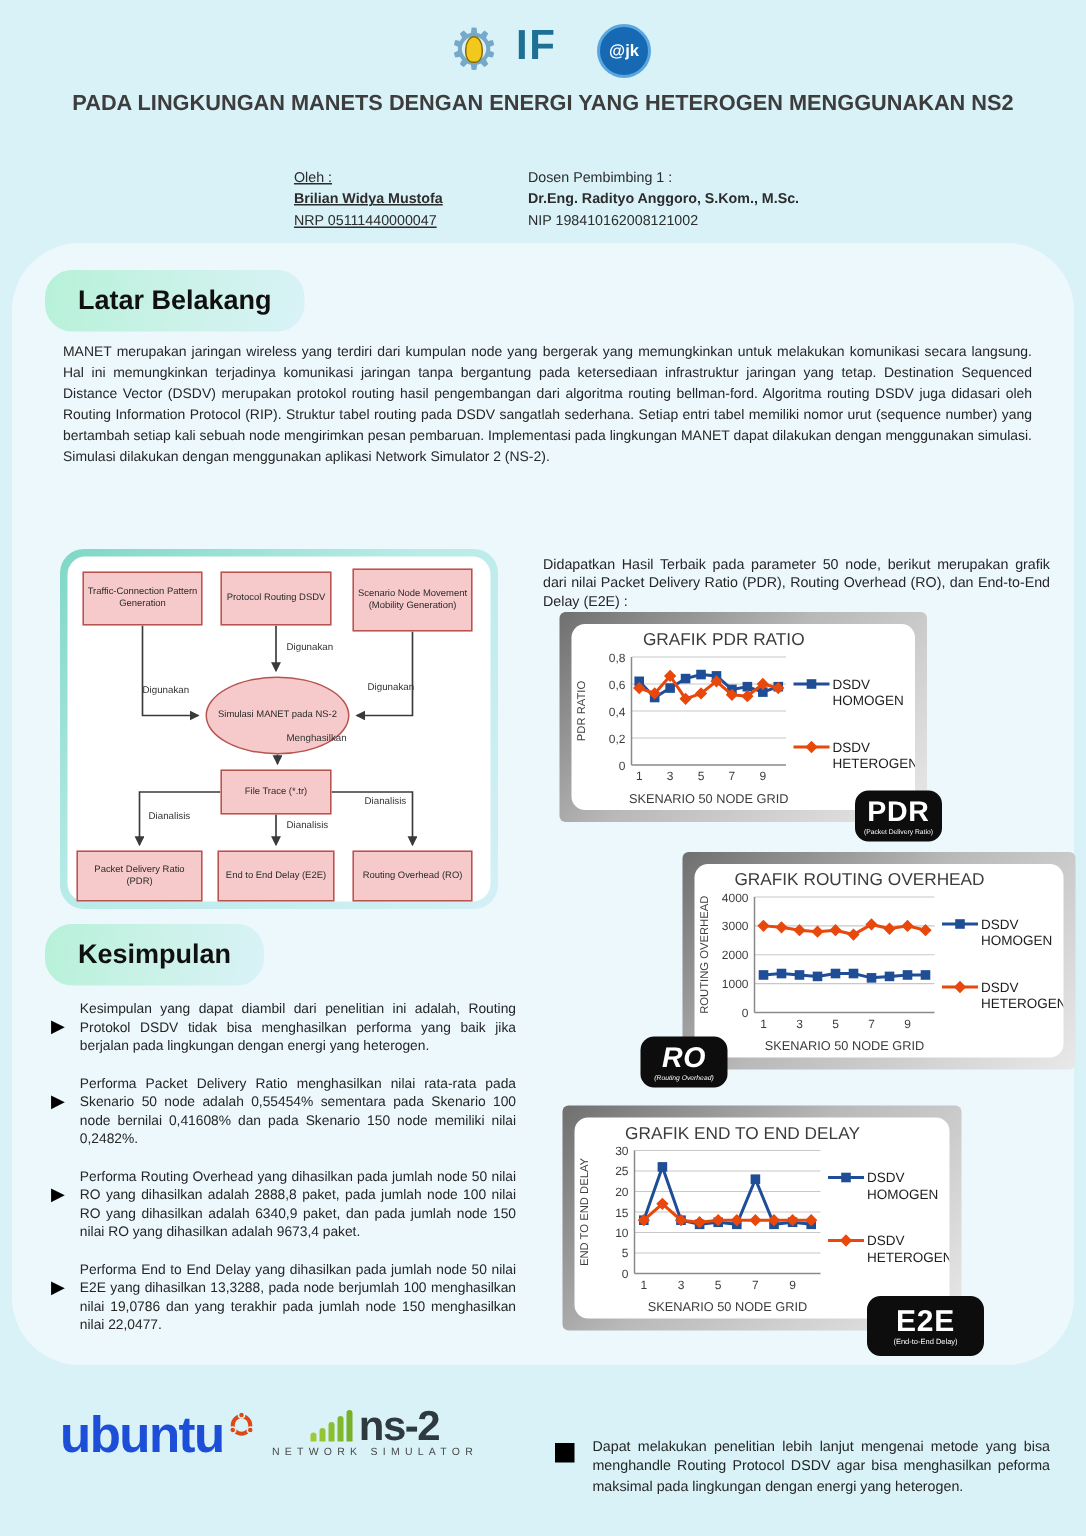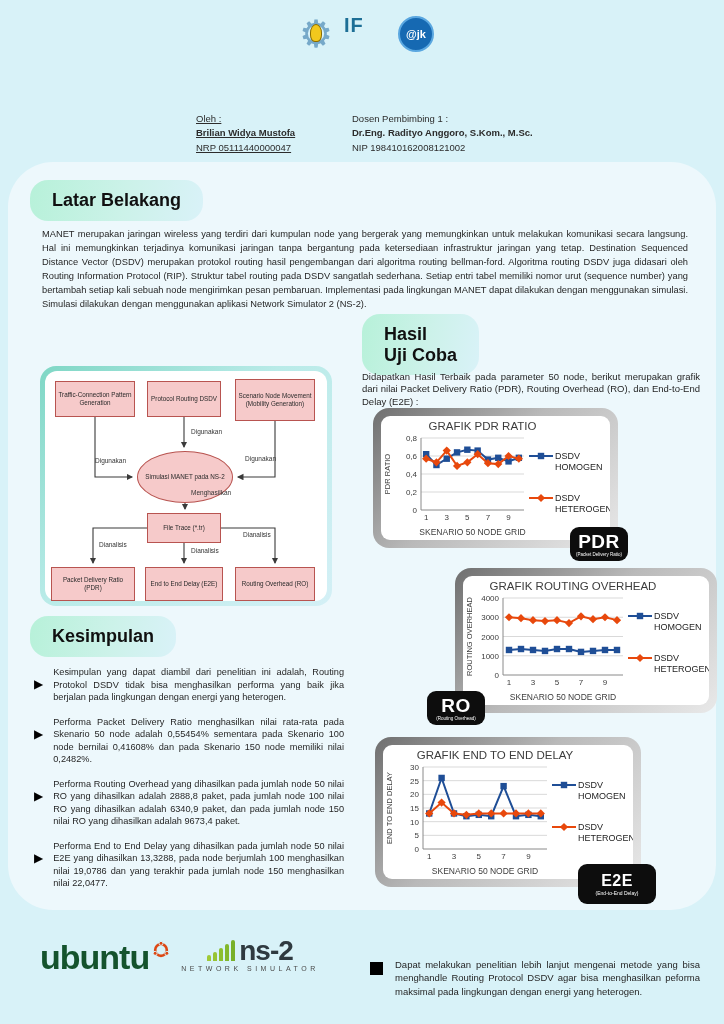--- a/index.html
+++ b/index.html
@@ -5,21 +5,21 @@
   * { margin:0; padding:0; box-sizing:border-box; }
   html,body { background:#b9c4c9; }
   body { font-family:"Liberation Sans", sans-serif; }
   .page { position:relative; width:724px; height:1024px; background:#d8f2f8; margin:0 auto; overflow:hidden; }
   svg { font-family:inherit; }
 
   
   .logo-row { position:absolute; top:12px; left:0; width:724px; height:48px; }
   .its-logo { position:absolute; left:296px; top:0; width:40px; height:44px; font-size:38px; color:#76a9c9; line-height:44px; text-align:center; }
   .its-inner { position:absolute; left:14px; top:12px; width:12px; height:18px; background:#f2c81d; border-radius:50% 50% 40% 40%; border:1px solid #8a6d00; }
-  .if-logo { position:absolute; left:344px; top:2px; font-size:20px; font-weight:bold; color:#1d6f96; letter-spacing:1px; }
+  .if-logo { position:absolute; left:344px; top:2px; font-size:28px; font-weight:bold; color:#1d6f96; letter-spacing:1px; }
   .ajk-logo { position:absolute; left:398px; top:4px; width:36px; height:36px; border-radius:50%; background:#1669b2; border:2px solid #5aa7e0; display:flex; align-items:center; justify-content:center; }
   .ajk-logo span { color:#fff; font-weight:bold; font-size:11px; }
   .title { position:absolute; top:60px; left:30px; width:664px; text-align:center; font-weight:bold; font-size:14.5px; color:#3d3d3d; line-height:1.25; }
   .people { position:absolute; top:112px; left:0; width:724px; font-size:9.5px; color:#2c2c2c; }
   .person { position:absolute; top:0; line-height:1.5; }
   .person .name { font-weight:bold; }
   .author-block { left:196px;text-decoration:underline; }
   .advisor-block { left:352px; }
 
   
@@ -37,45 +37,45 @@
           background:linear-gradient(135deg,#7fd7c5 0%,#b9ebe8 45%,#d4f0f6 100%); }
   .flow-inner { position:absolute; inset:5px; background:#ffffff; border-radius:12px; }
   .flow-box { position:absolute; background:#f6caca; border:1px solid #b85450; color:#2a2a2a;
               font-size:6.3px; line-height:1.25; display:flex; align-items:center; justify-content:center;
               text-align:center; padding:2px; }
   .flow-ellipse { border-radius:50%; }
   .flow-label { position:absolute; font-size:6.5px; color:#333; white-space:nowrap; }
   .flow-arrows { position:absolute; inset:0; }
 
   
-  .chart-frame { position:absolute; border-radius:16px; background:linear-gradient(135deg,#6f6f6f 0%,#b9b9b9 45%,#e9e9e9 100%); }
+  .chart-frame { position:absolute; border-radius:4px; background:linear-gradient(135deg,#6f6f6f 0%,#b9b9b9 45%,#e9e9e9 100%); }
   .chart-inner { position:absolute; inset:8px; background:#fff; border-radius:9px; overflow:hidden; }
 
   
   .badge { position:absolute; background:#0d0d0d; border-radius:9px; color:#fff; text-align:center;
            display:flex; flex-direction:column; align-items:center; justify-content:center; }
   .badge-label { font-weight:bold; font-size:19px; line-height:1; letter-spacing:0.5px; }
   .badge-sub { font-size:4.5px; margin-top:1px; white-space:nowrap; }
-  .badge-e2e .badge-label { font-size:16px;text-align:right; }
+  .badge-e2e .badge-label { font-size:20px;text-align:right; }
   .badge-e2e .badge-sub { font-size:5px; }
 
   
   .kes-list { position:absolute; left:34px; top:666px; width:310px; }
   .kes-item { display:flex; gap:10px; margin-bottom:12px; }
   .kes-marker { flex:0 0 auto; font-size:12px; color:#000; margin-top:12px; line-height:1; }
   .kes-text { font-size:9.2px; line-height:1.36; color:#262626; text-align:justify; }
 
   
   .saran-row { position:absolute; left:370px; top:958px; width:330px; display:flex; gap:12px; }
   .saran-marker { flex:0 0 auto; width:13px; height:13px; background:#000; margin-top:4px; }
   .saran-text { font-size:9.5px; line-height:1.4; color:#262626; text-align:justify; }
 
   
   .ubuntu-wrap { position:absolute; left:40px; top:938px; }
-  .ubuntu-text { font-size:34px; font-weight:bold; color:#14532d; letter-spacing:-1px; }
+  .ubuntu-text { font-size:34px; font-weight:bold; color:#1d4ed8; letter-spacing:-1px; }
   .ubuntu-icon { position:absolute; right:-22px; top:2px; }
   .ns2-wrap { position:absolute; left:180px; top:938px; width:140px; text-align:center; }
   .ns2-top { display:flex; align-items:flex-end; justify-content:center; gap:4px; }
   .ns2-text { font-size:28px; font-weight:bold; color:#2f3a40; letter-spacing:-1px; line-height:0.9; }
   .ns2-sub { font-size:7px; letter-spacing:3.5px; color:#4a4a4a; margin-top:2px; }
   .ns2-bars { display:flex; align-items:flex-end; gap:2px; padding-bottom:2px; }
   .ns2-bars i { display:block; width:4px; border-radius:2px 2px 0 0; }
 </style>
 </head>
 <body>
@@ -84,20 +84,21 @@
 
   <div class="logo-row">
     <div class="its-logo">⚙<span class="its-inner"></span></div>
     <div class="if-logo">IF</div>
     <div class="ajk-logo">
         <span>@jk</span>
       </div>
   </div>
 
   <div class="title">
+    <div>PADA LINGKUNGAN MANETS DENGAN ENERGI YANG HETEROGEN MENGGUNAKAN NS2</div>
   </div>
 
   <div class="people">
     <div class="person author-block">
       <div>Oleh :</div>
       <div class="name">Brilian Widya Mustofa</div>
       <div>NRP 05111440000047</div>
     </div>
     <div class="person advisor-block">
       <div>Dosen Pembimbing 1 :</div>
@@ -141,26 +142,20 @@
       <div class="flow-label" style="left:146px; top:57px;">Digunakan</div>
       <div class="flow-label" style="left:50px; top:86px;">Digunakan</div>
       <div class="flow-label" style="left:200px; top:84px;">Digunakan</div>
       <div class="flow-label" style="left:146px; top:118px;">Menghasilkan</div>
       <div class="flow-label" style="left:54px; top:170px;">Dianalisis</div>
       <div class="flow-label" style="left:146px; top:176px;">Dianalisis</div>
       <div class="flow-label" style="left:198px; top:160px;">Dianalisis</div>
     </div>
   </div>
 
-  <div class="chip" style="left:362px; top:314px;">
-    <span>
-      <span style="display:block;">Hasil</span>
-      <span style="display:block;">Uji Coba</span>
-    </span>
-  </div>
   <div class="para" style="left:362px; top:371px; width:338px; font-size:9.5px; line-height:1.3;">Didapatkan Hasil Terbaik pada parameter 50 node, berikut merupakan grafik dari nilai Packet Delivery Ratio (PDR), Routing Overhead (RO), dan End-to-End Delay (E2E) :</div>
 
   <div class="chart-frame" style="left:373px; top:408px; width:245px; height:140px;">
     <div class="chart-inner" id="chart0"><svg width="229" height="124">
           <text x="101.5" y="14" text-anchor="middle" font-size="11.5" fill="#3c3c3c">GRAFIK PDR RATIO</text>
           <line x1="40" y1="94" x2="143" y2="94" stroke="#8a8a8a" stroke-width="1"></line>
           <text x="36" y="97" text-anchor="end" font-size="8" fill="#3c3c3c">0</text>
           <line x1="40" y1="76" x2="143" y2="76" stroke="#c8c8c8" stroke-width="0.7"></line>
           <text x="36" y="79" text-anchor="end" font-size="8" fill="#3c3c3c">0,2</text>
           <line x1="40" y1="58" x2="143" y2="58" stroke="#c8c8c8" stroke-width="0.7"></line>
@@ -260,21 +255,21 @@
           <rect x="115.1" y="37.3875" width="5.8" height="5.8" fill="#E8480C" transform="rotate(45 118 40.2875)"></rect>
           <rect x="127.1" y="40.275000000000006" width="5.8" height="5.8" fill="#E8480C" transform="rotate(45 130 43.175000000000004)"></rect>
           <rect x="139.1" y="38.35" width="5.8" height="5.8" fill="#E8480C" transform="rotate(45 142 41.25)"></rect>
           <rect x="151.1" y="41.2375" width="5.8" height="5.8" fill="#E8480C" transform="rotate(45 154 44.137499999999996)"></rect>
           <line x1="165" y1="82" x2="189" y2="82" stroke="#E8480C" stroke-width="2"></line>
           <rect x="174.1" y="79.1" width="5.8" height="5.8" fill="#E8480C" transform="rotate(45 177 82)"></rect>
           <text x="191" y="85" font-size="9" fill="#1d1d1d">DSDV</text>
           <text x="191" y="96" font-size="9" fill="#1d1d1d">HETEROGEN</text>
         </svg></div>
   </div>
-  <div class="badge" style="left:427px; top:691px; width:58px; height:34px;">
+  <div class="badge" style="left:427px; top:691px; width:58px; height:34px;font-style:italic;">
     <div class="badge-label">RO</div>
     <div class="badge-sub">(Routing Overhead)</div>
   </div>
 
   <div class="chart-frame" style="left:375px; top:737px; width:266px; height:150px;">
     <div class="chart-inner" id="chart2"><svg width="250" height="134">
           <text x="112" y="14" text-anchor="middle" font-size="11.5" fill="#3c3c3c">GRAFIK END TO END DELAY</text>
           <line x1="40" y1="104" x2="164" y2="104" stroke="#8a8a8a" stroke-width="1"></line>
           <text x="36" y="107" text-anchor="end" font-size="8" fill="#3c3c3c">0</text>
           <line x1="40" y1="90.33333333333333" x2="164" y2="90.33333333333333" stroke="#c8c8c8" stroke-width="0.7"></line>

